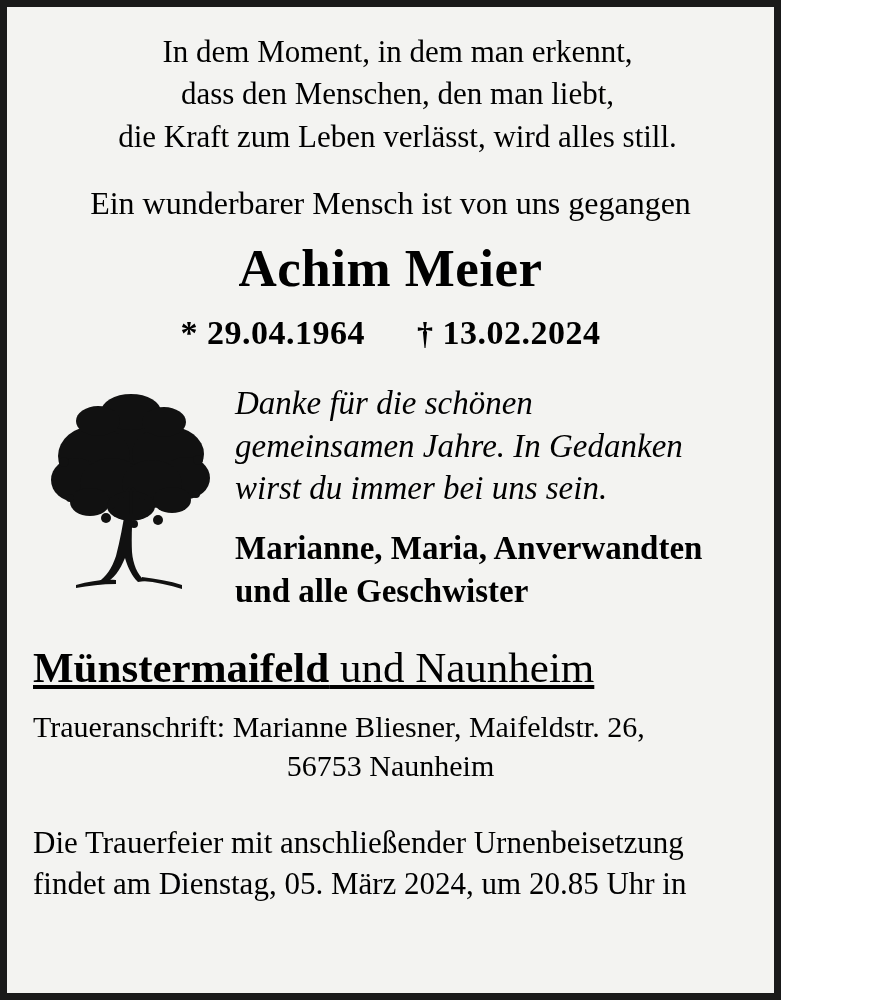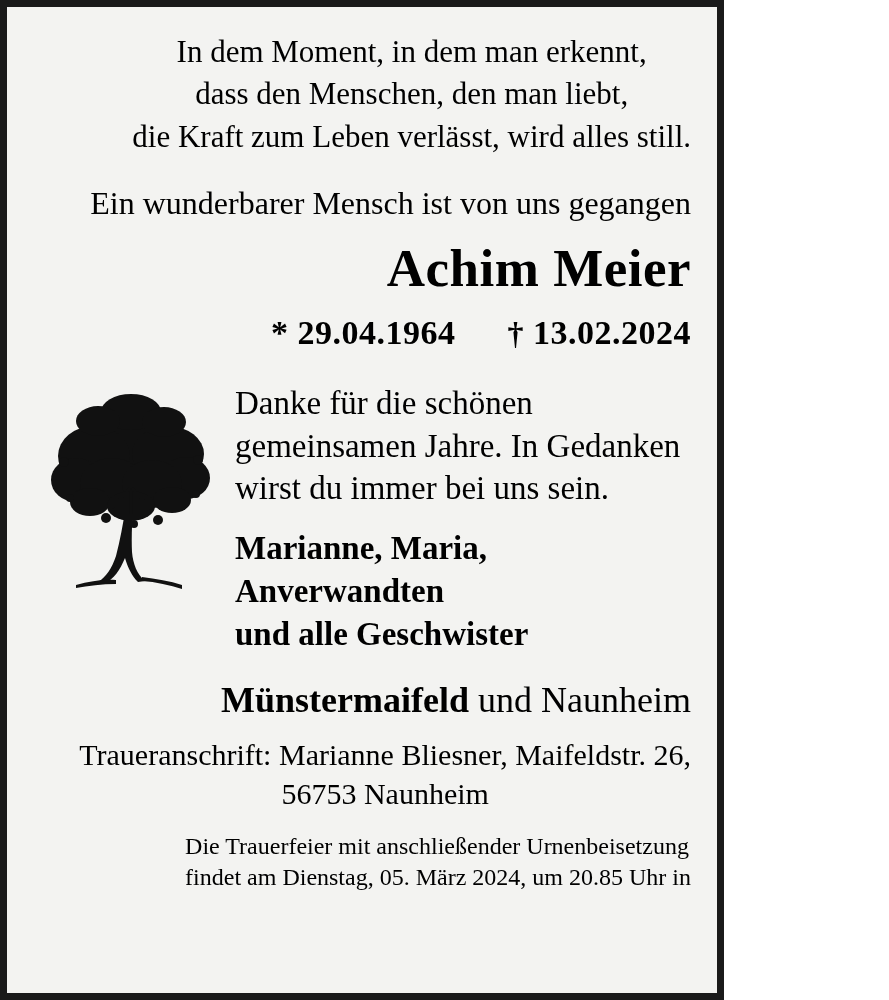--- a/index.html
+++ b/index.html
@@ -9,28 +9,27 @@
   }
   body {
     width: 889px;
     height: 1000px;
     font-family: "Liberation Serif", serif;
     color: #000000;
     overflow: hidden;
   }
   .obituary {
     box-sizing: border-box;
-    width: 724px;
+    width: 781px;
     height: 1000px;
     border: 7px solid #1a1a1a;
     background: #f3f3f1;
     padding: 18px 26px 14px 26px;
     display: flex;
     flex-direction: column;
-    align-items: flex-end;
   }
 
   
   .poem {
     text-align: center;
     font-size: 31px;
     line-height: 1.37;
     margin-top: 6px;
     padding-left: 14px;
   }
@@ -78,47 +77,49 @@
     justify-content: center;
     padding-top: 6px;
   }
   .message {
     flex: 1 1 auto;
     padding-left: 6px;
   }
   .message .thanks {
     font-size: 33px;
     line-height: 1.28;
+    font-style: italic;
   }
   .message .family {
     font-size: 33px;
     font-weight: bold;
     line-height: 1.3;
     margin-top: 18px;
   }
 
   
   .places {
-    font-size: 36px;
-    margin-top: 22px;
+    font-size: 43px;
+    margin-top: 28px;
     line-height: 1.25;
+    text-decoration: underline;
   }
   .places b { font-weight: bold; }
   .address {
     font-size: 30px;
     line-height: 1.3;
     margin-top: 12px;
   }
   .address .l2 { display: block; text-align: center; }
 
   
   .ceremony {
-    font-size: 24px;
+    font-size: 31px;
     line-height: 1.32;
-    margin-top: 18px;
+    margin-top: 38px;
   }
   .ceremony .line { display: block; white-space: nowrap; }
 </style>
 </head>
 <body>
 
 <div class="obituary">
 
   <div class="poem">
     <div class="line">In dem Moment, in dem man erkennt,</div>

